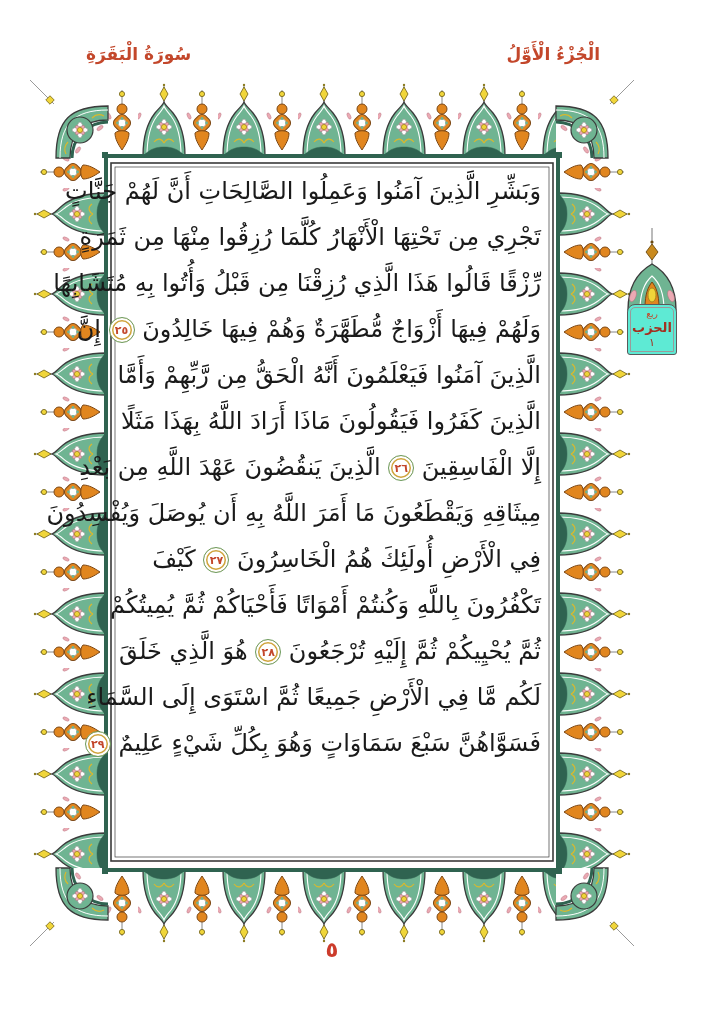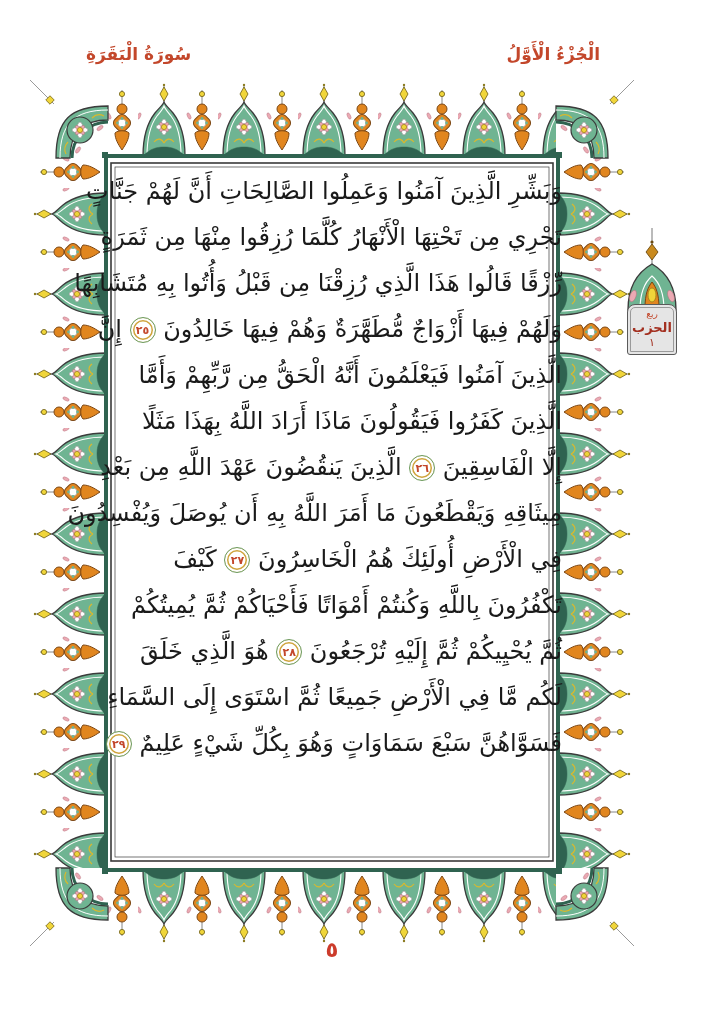--- a/index.html
+++ b/index.html
@@ -11,42 +11,42 @@
   .hdr{
     position:absolute;top:44px;color:#c3472b;font-size:17px;font-weight:bold;
     letter-spacing:0;white-space:nowrap;
   }
   .hdr-right{right:113px;}
   .hdr-left{left:86px;}
   
   #frame-svg{position:absolute;left:0;top:0;width:713px;height:1024px;overflow:visible;}
   
   #text-block{
-    position:absolute;left:132px;top:168px;width:430px;height:690px;
+    position:absolute;left:111px;top:168px;width:430px;height:690px;
     direction:rtl;z-index:3;
   }
   .qline{
     height:46px;line-height:46px;font-size:24px;color:#1a1a1a;
     text-align:justify;text-align-last:justify;text-justify:inter-word;
     white-space:nowrap;overflow:visible;
   }
   .qline:after{content:"";display:inline-block;width:100%;}
   .ayah{
     display:inline-flex;align-items:center;justify-content:center;
     width:24px;height:24px;border-radius:50%;vertical-align:middle;
     border:1.5px solid #6d9a5c;box-shadow:inset 0 0 0 2px #ffffff,inset 0 0 0 3.5px #cfa43c;
     background:radial-gradient(circle,#ffffff 55%,#f2ecd6 100%);
     color:#c3472b;font-size:11px;font-weight:bold;line-height:1;
   }
   
   #hizb{position:absolute;left:620px;top:224px;width:64px;z-index:2;text-align:center;}
   #hizb .panel{
     margin:0 auto;width:50px;box-sizing:border-box;
     border:1.5px solid #5a5a5a;outline:1px solid #9a9a9a;outline-offset:-4px;
-    border-radius:8px 8px 3px 3px;background:#e5e5e5;
+    border-radius:8px 8px 3px 3px;background:#5eead4;
     padding:4px 2px 5px 2px;margin-top:-4px;
   }
   #hizb .t1{color:#c3472b;font-size:9px;line-height:10px;}
   #hizb .t2{color:#a33020;font-size:13px;font-weight:bold;line-height:17px;}
   #hizb .t3{color:#a33020;font-size:11px;line-height:13px;}
   
   #pageno{
     position:absolute;left:50px;top:938px;width:564px;text-align:center;
     color:#cc3b2b;font-size:21px;font-weight:bold;z-index:2;
   }

